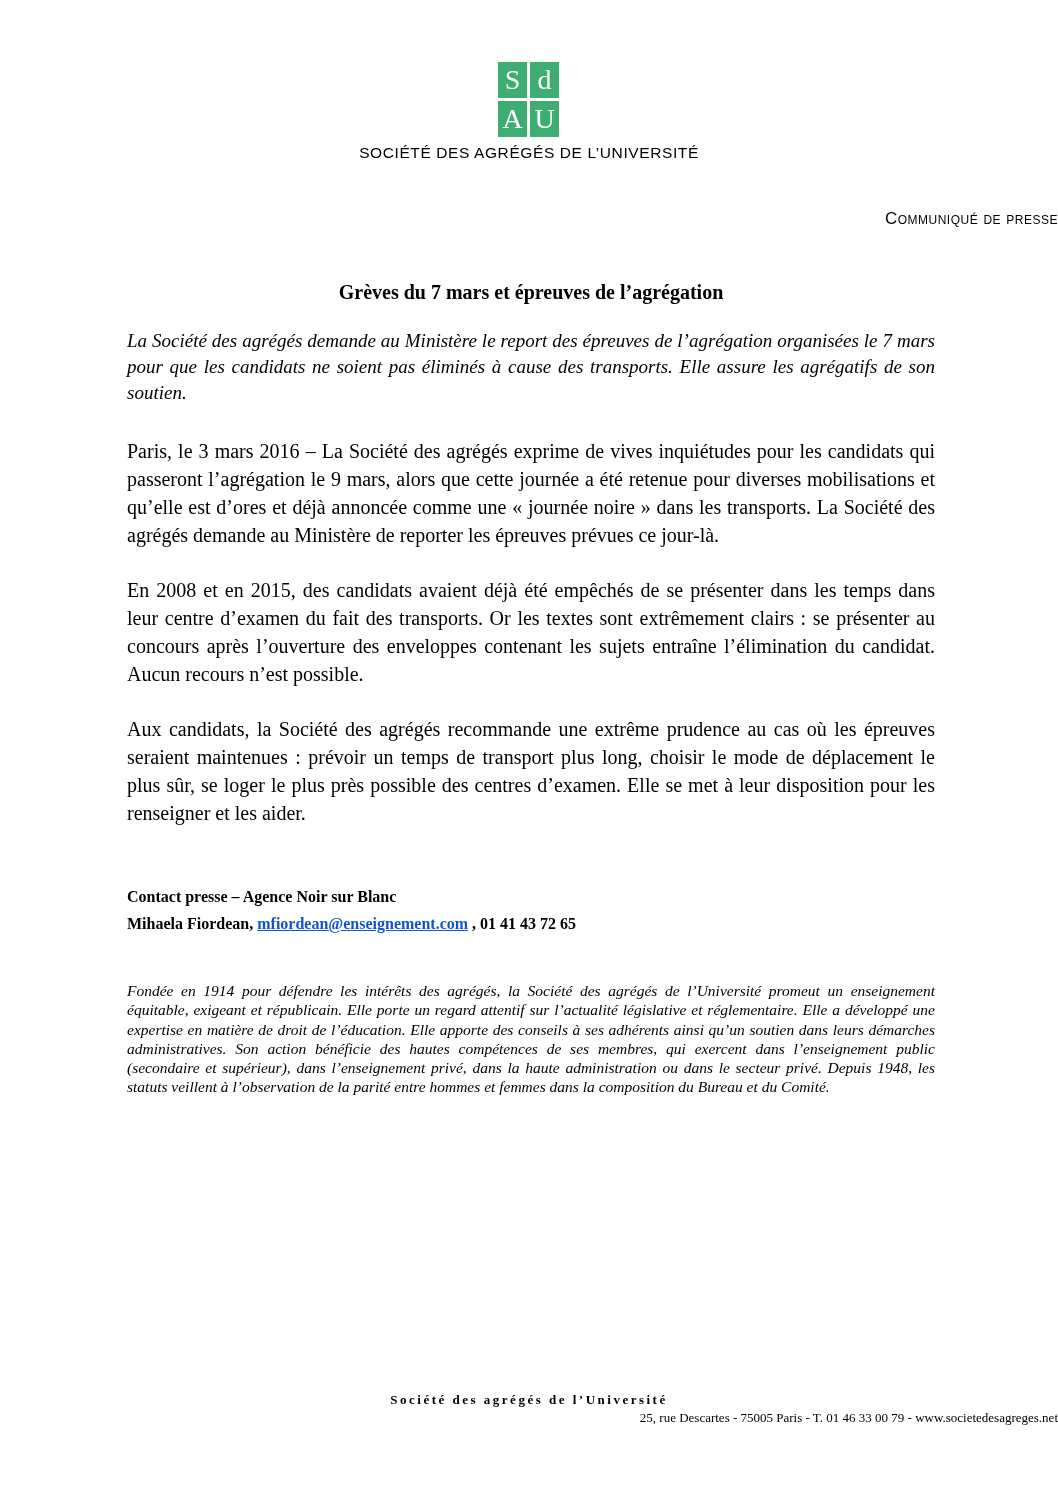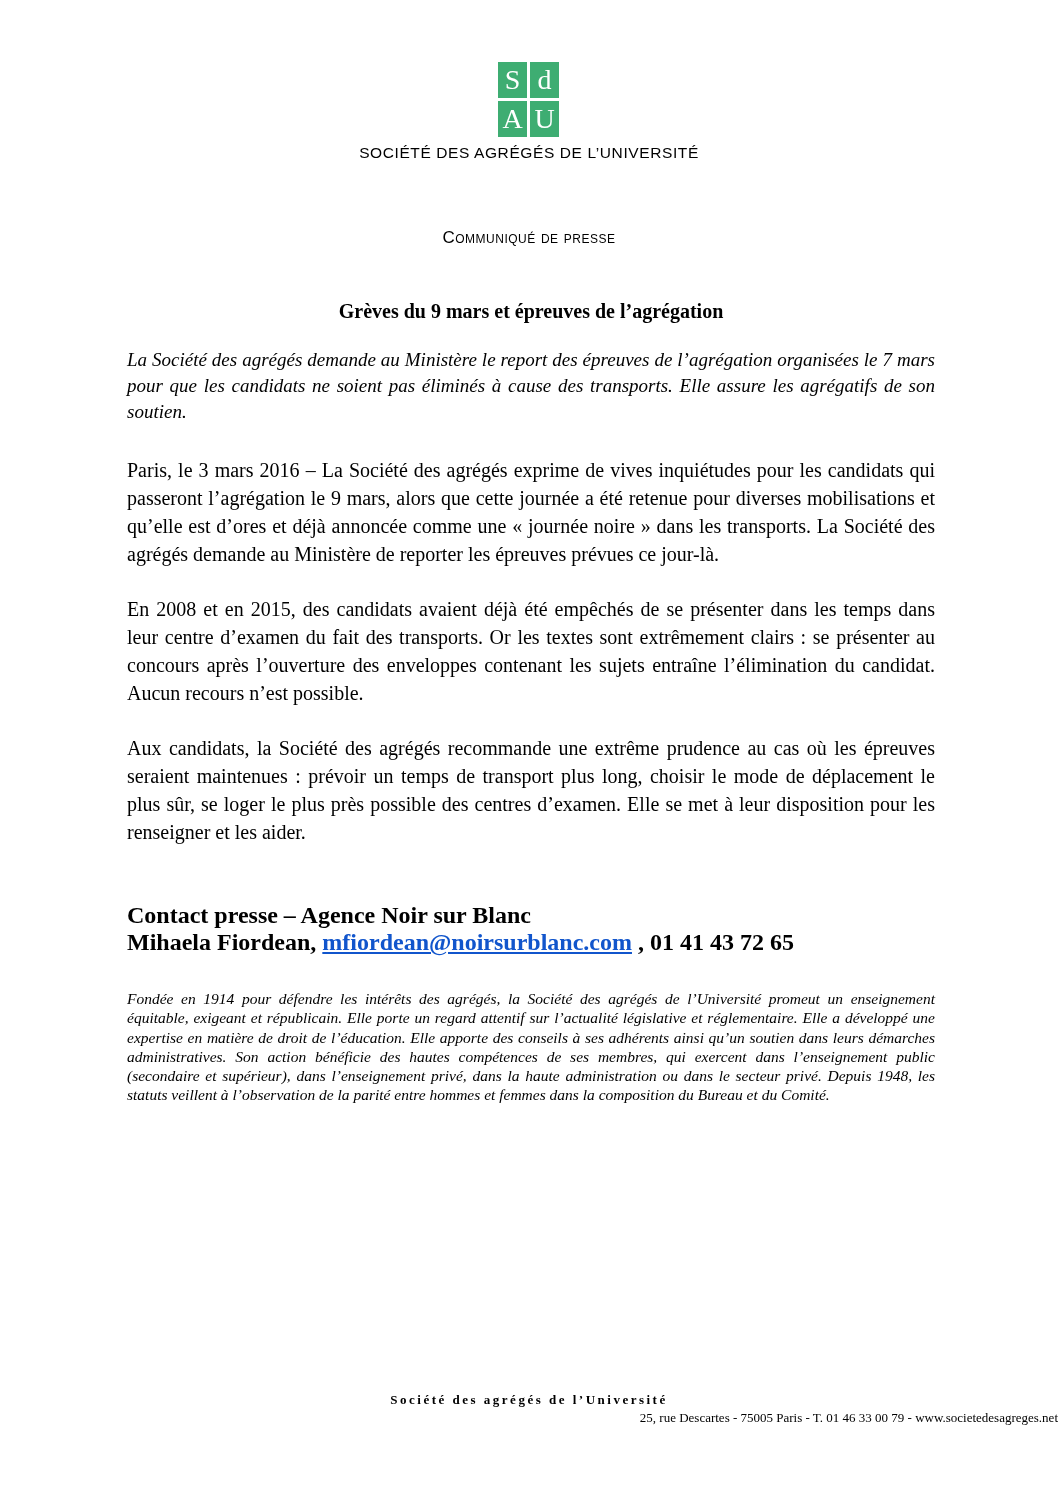--- a/index.html
+++ b/index.html
@@ -35,22 +35,22 @@
   }
 
   .org-name {
     margin-top: 7px;
     text-align: center;
     font-family: "Liberation Sans", sans-serif;
     font-size: 15.5px;
     letter-spacing: 0.6px;
   }
   .doc-type {
-    margin-top: 66px;
-    text-align: center;
+    margin-top: 47px;
+    text-align: right;
     font-family: "Liberation Sans", sans-serif;
     font-variant: small-caps;
     font-size: 17px;
     letter-spacing: 0.5px;
   }
 
   .title {
     margin: 52px 0 0 0;
     text-align: center;
     font-size: 20px;
@@ -68,32 +68,32 @@
   .body-para {
     margin: 27px 0 0 0;
     font-size: 20px;
     line-height: 28px;
     text-align: justify;
   }
   .body-para.first { margin-top: 31px; }
 
   .contact {
     margin-top: 56px;
-    font-size: 24px;
+    font-size: 16px;
     line-height: 27px;
     font-weight: bold;
   }
   .contact a {
     color: #1155cc;
     text-decoration: underline;
     font-weight: bold;
   }
 
   .boilerplate {
-    margin: 33px 0 0 0;
+    margin: 44px 0 0 0;
     font-style: italic;
     font-size: 15.5px;
     line-height: 19.3px;
     text-align: justify;
   }
 
   .footer {
     position: absolute;
     left: 0;
     right: 0;
@@ -122,35 +122,35 @@
     <div class="logo-cell">A</div>
     <div class="logo-cell">U</div>
   </div>
 
   <div class="org-name">SOCIÉTÉ DES AGRÉGÉS DE L’UNIVERSITÉ</div>
 
   <div class="doc-type">Communiqué de presse</div>
 
   <div class="content">
 
-    <h1 class="title">Grèves du 9 mars et épreuves de l’agrégation</h1>
+    <h1 class="title">Grèves du 7 mars et épreuves de l’agrégation</h1>
 
     <p class="lede">La Société des agrégés demande au Ministère le report des épreuves de l’agrégation organisées le 7 mars pour que les candidats ne soient pas éliminés à cause des transports. Elle assure les agrégatifs de son soutien.</p>
 
     <p class="body-para first">Paris, le 3 mars 2016 – La Société des agrégés exprime de vives inquiétudes pour les candidats qui passeront l’agrégation le 9 mars, alors que cette journée a été retenue pour diverses mobilisations et qu’elle est d’ores et déjà annoncée comme une « journée noire » dans les transports. La Société des agrégés demande au Ministère de reporter les épreuves prévues ce jour-là.</p>
 
     <p class="body-para">En 2008 et en 2015, des candidats avaient déjà été empêchés de se présenter dans les temps dans leur centre d’examen du fait des transports. Or les textes sont extrêmement clairs : se présenter au concours après l’ouverture des enveloppes contenant les sujets entraîne l’élimination du candidat. Aucun recours n’est possible.</p>
 
     <p class="body-para">Aux candidats, la Société des agrégés recommande une extrême prudence au cas où les épreuves seraient maintenues : prévoir un temps de transport plus long, choisir le mode de déplacement le plus sûr, se loger le plus près possible des centres d’examen. Elle se met à leur disposition pour les renseigner et les aider.</p>
 
     <div class="contact">
       <div>Contact presse – Agence Noir sur Blanc</div>
       <div>
         <span>Mihaela Fiordean,</span>
-        <a href="#">mfiordean@noirsurblanc.com</a>
+        <a href="#">mfiordean@enseignement.com</a>
         <span>, 01 41 43 72 65</span>
       </div>
     </div>
 
     <p class="boilerplate">Fondée en 1914 pour défendre les intérêts des agrégés, la Société des agrégés de l’Université promeut un enseignement équitable, exigeant et républicain. Elle porte un regard attentif sur l’actualité législative et réglementaire. Elle a développé une expertise en matière de droit de l’éducation. Elle apporte des conseils à ses adhérents ainsi qu’un soutien dans leurs démarches administratives. Son action bénéficie des hautes compétences de ses membres, qui exercent dans l’enseignement public (secondaire et supérieur), dans l’enseignement privé, dans la haute administration ou dans le secteur privé. Depuis 1948, les statuts veillent à l’observation de la parité entre hommes et femmes dans la composition du Bureau et du Comité.</p>
 
   </div>
 
   <div class="footer">
     <div class="footer-org">Société des agrégés de l’Université</div>

